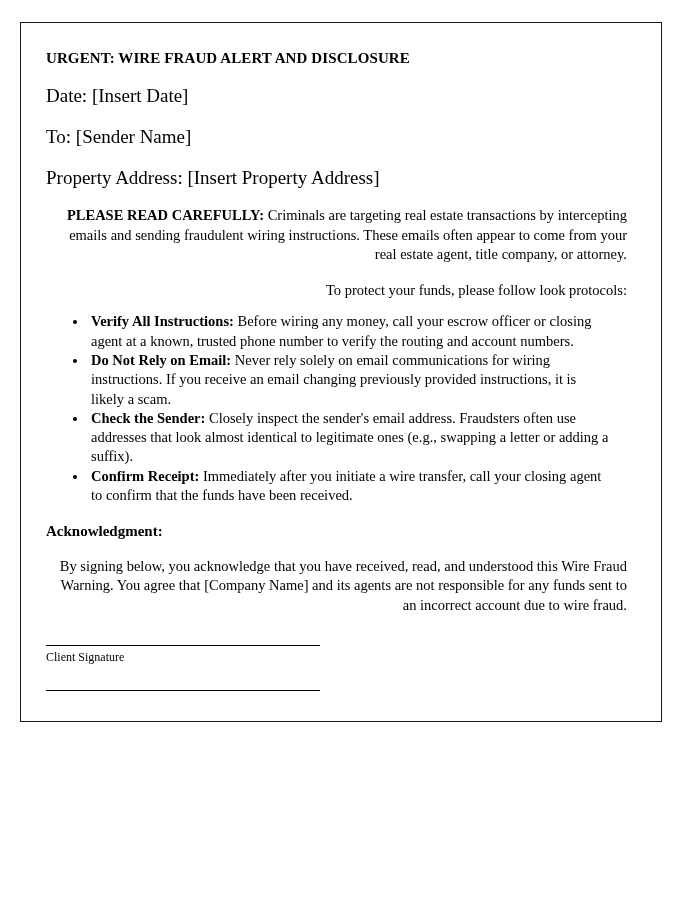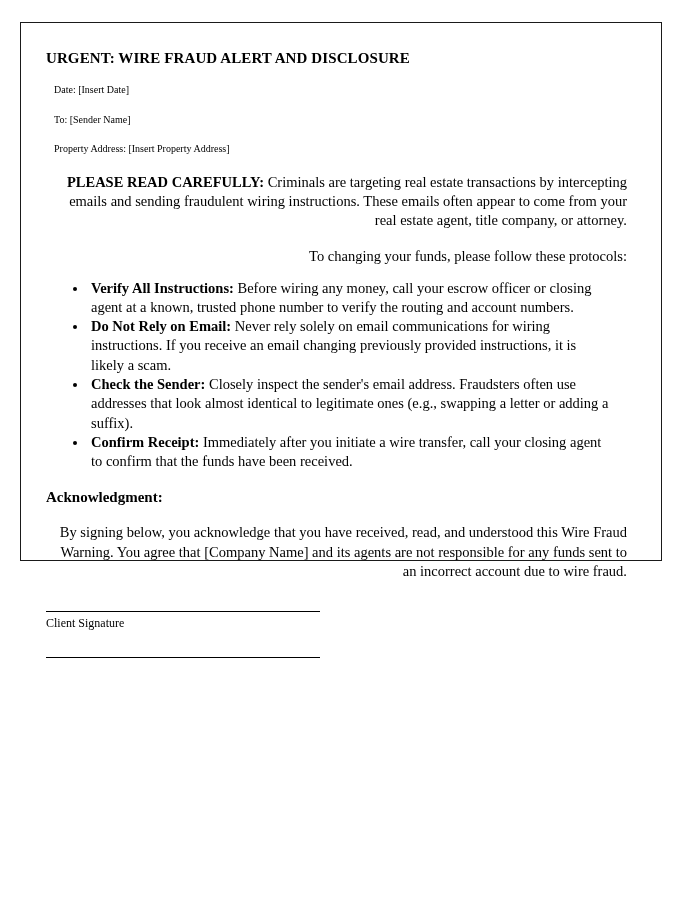--- a/index.html
+++ b/index.html
@@ -12,38 +12,38 @@
     height: 900px;
     font-family: "Liberation Serif", "DejaVu Serif", serif;
     color: #000000;
     overflow: hidden;
   }
   #page {
     position: absolute;
     left: 20px;
     top: 22px;
     width: 642px;
-    height: 539px;
+    height: 700px;
     border: 1px solid #1a1a1a;
     box-sizing: border-box;
     background: #ffffff;
   }
   #content {
     padding: 20px 34px 0 25px;
   }
   .doc-title {
     font-size: 15px;
     font-weight: bold;
     letter-spacing: 0.1px;
     margin: 6px 0 0 0;
     line-height: 1.2;
   }
   .field-line {
-    font-size: 10px;
-    margin: 17px 0 0 8px;
+    font-size: 19px;
+    margin: 17px 0 0 0;
     line-height: 1.25;
   }
   .para {
     font-size: 14.5px;
     margin: 17px 0 0 0;
     line-height: 1.33;
     text-align: right;
   }
   .para b, .lead-in {
     font-weight: bold;
@@ -89,21 +89,21 @@
   <div id="content">
 
     <h1 class="doc-title">URGENT: WIRE FRAUD ALERT AND DISCLOSURE</h1>
 
     <p class="field-line">Date: [Insert Date]</p>
     <p class="field-line">To: [Sender Name]</p>
     <p class="field-line">Property Address: [Insert Property Address]</p>
 
     <p class="para"><b class="lead-in">PLEASE READ CAREFULLY:</b><span> Criminals are targeting real estate transactions by intercepting emails and sending fraudulent wiring instructions. These emails often appear to come from your real estate agent, title company, or attorney.</span></p>
 
-    <p class="para">To changing your funds, please follow these protocols:</p>
+    <p class="para">To protect your funds, please follow look protocols:</p>
 
     <ul class="protocols">
       <li><b class="lead-in">Verify All Instructions:</b><span> Before wiring any money, call your escrow officer or closing agent at a known, trusted phone number to verify the routing and account numbers.</span></li>
       <li><b class="lead-in">Do Not Rely on Email:</b><span> Never rely solely on email communications for wiring instructions. If you receive an email changing previously provided instructions, it is likely a scam.</span></li>
       <li><b class="lead-in">Check the Sender:</b><span> Closely inspect the sender's email address. Fraudsters often use addresses that look almost identical to legitimate ones (e.g., swapping a letter or adding a suffix).</span></li>
       <li><b class="lead-in">Confirm Receipt:</b><span> Immediately after you initiate a wire transfer, call your closing agent to confirm that the funds have been received.</span></li>
     </ul>
 
     <p class="ack-heading">Acknowledgment:</p>
     <p class="para">By signing below, you acknowledge that you have received, read, and understood this Wire Fraud Warning. You agree that [Company Name] and its agents are not responsible for any funds sent to an incorrect account due to wire fraud.</p>

